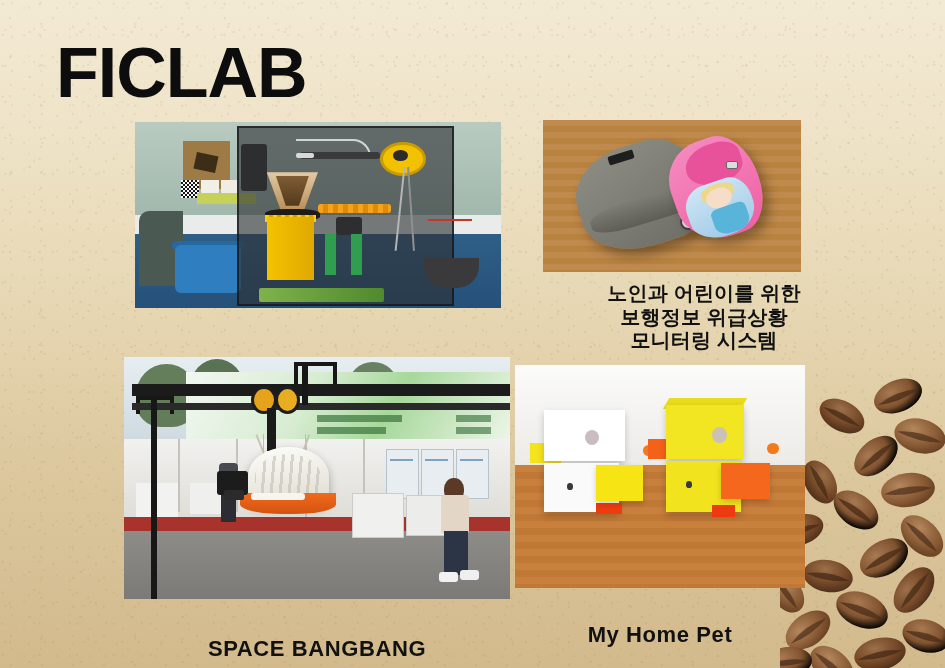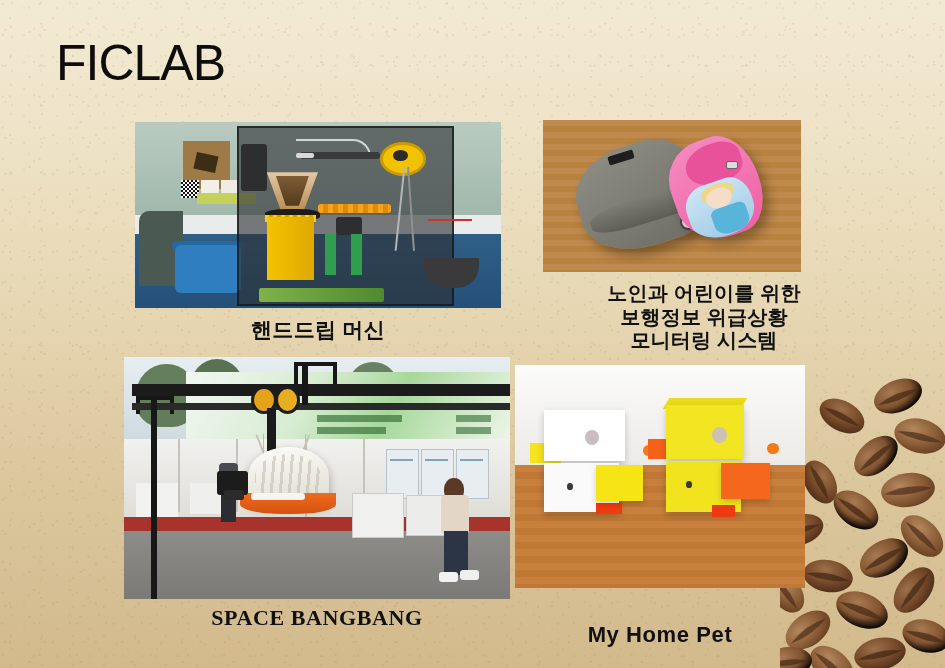--- a/index.html
+++ b/index.html
@@ -53,22 +53,22 @@
   .title-block {
     position: absolute;
     left: 56px;
     top: 38px;
     display: flex;
     align-items: baseline;
     white-space: nowrap;
     z-index: 6;
   }
   .title-main {
-    font-size: 50px;
-    font-weight: 400;
+    font-size: 70px;
+    font-weight: 700;
     letter-spacing: -1px;
     color: #0d0d0d;
     line-height: 1;
   }
   .title-sub {
     font-size: 46px;
     font-weight: 400;
     color: #141414;
     margin-left: 14px;
     line-height: 1;
@@ -310,21 +310,20 @@
     <div class="p1-motor"></div>
     <div class="p1-green1"></div>
     <div class="p1-green2"></div>
     <div class="p1-wire1"></div>
     <div class="p1-wire2"></div>
     <div class="p1-wirer"></div>
     <div class="p1-bowl"></div>
     <div class="p1-label"></div>
   </div>
 
-  <div class="caption cap-ko" style="left:135px; top:318px; width:366px;">핸드드립 머신</div>
 
   <div class="photo" style="left:543px; top:120px; width:258px; height:152px;">
     <div class="p2-wood"></div>
     <div class="p2-grey"></div>
     <div class="p2-grey-strap"></div>
     <div class="p2-grey-tag"></div>
     <div class="p2-grey-btn"></div>
     <div class="p2-pink"></div>
     <div class="p2-pink-in"></div>
     <div class="p2-elsa"></div>
@@ -386,21 +385,21 @@
     <div class="p3-ant1"></div>
     <div class="p3-ant2"></div>
     <div class="p3-snail"></div>
     <div class="p3-shell-l"></div>
     <div class="p3-hull"></div>
     <div class="p3-hullw"></div>
     <div class="p3-cam"></div>
     <div class="p3-cam2"></div>
   </div>
 
-  <div class="caption cap-en" style="left:124px; top:605px; width:386px;font-family:Liberation Serif, serif;">SPACE BANGBANG</div>
+  <div class="caption cap-en" style="left:124px; top:636px; width:386px;">SPACE BANGBANG</div>
 
   <div class="photo" style="left:515px; top:365px; width:290px; height:223px;">
     <div class="p4-wall"></div>
     <div class="p4-desk"></div>
     <div class="p4a-beak"></div>
     <div class="p4a-htop"></div>
     <div class="p4a-head"></div>
     <div class="p4a-eye"></div>
     <div class="p4a-body"></div>
     <div class="p4a-dot"></div>

